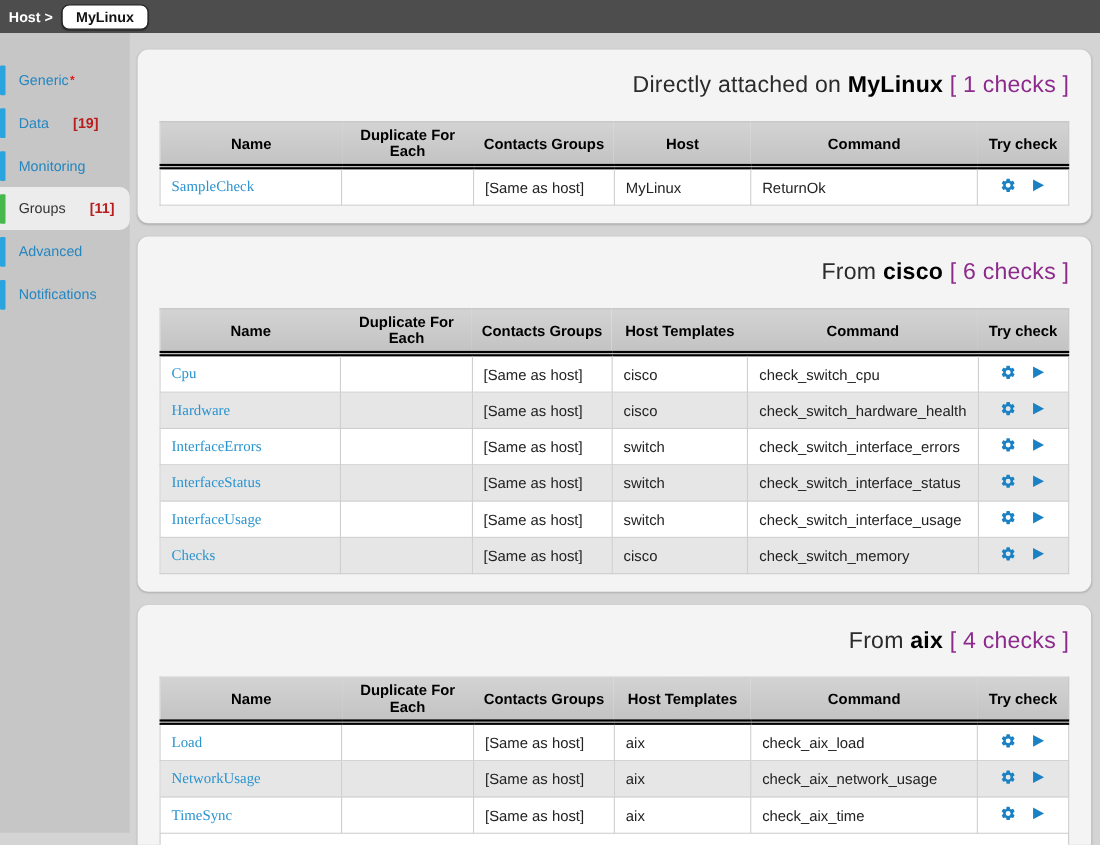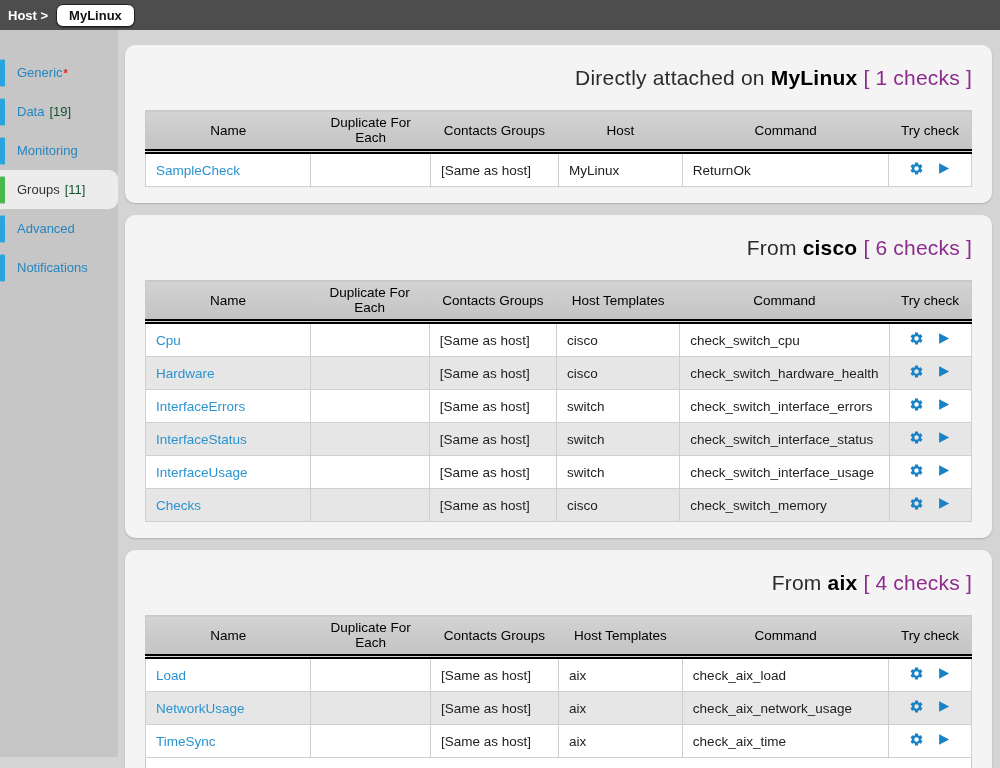--- a/index.html
+++ b/index.html
@@ -29,49 +29,49 @@
     padding-left: 17px; font-size: 13px; color: #2586c0; cursor: pointer;
     border-radius: 0 9px 9px 0;
   }
   .side-item .bar {
     position: absolute; left: 0; top: 50%; transform: translateY(-50%);
     width: 5px; height: 27px; background: #2aa4de; border-radius: 1px;
   }
   .side-item.selected { background: #ececec; color: #333; }
   .side-item.selected .bar { background: #46b84c; }
   .side-item .req { color: #e02020; font-weight: bold; font-size: 11px; margin-left: 1px; }
-  .side-item .count { color: #14532d; font-weight: normal; margin-left: 5px; }
+  .side-item .count { color: #b91c1c; font-weight: bold; margin-left: 22px; }
   
   .main { flex: 1; padding: 15px 8px 0 7px; }
   .card {
     background: #f4f4f4; border-radius: 10px; padding: 15px 20px 16px 20px;
     margin-bottom: 12px; box-shadow: 0 1px 2px rgba(0,0,0,.18);
   }
   .section-title { font-size: 21px; color: #2b2b2b; margin: 6px 0 20px 0; letter-spacing: .2px; text-align: right; }
   .section-title .tname { font-weight: bold; color: #000; }
   .section-title .tcount { color: #8d2b8d; }
   
   table.checks {
     width: 100%; border-collapse: collapse; background: #fff;
     font-size: 13.5px; border: 1px solid #c9c9c9;
   }
   table.checks thead th {
     background: linear-gradient(#d3d3d3, #c3c3c3);
-    font-weight: normal; color: #000; text-align: center;
+    font-weight: bold; color: #000; text-align: center;
     padding: 4px 6px; font-size: 13.5px;
     border-bottom: 5px double #000;
   }
   table.checks td {
     border: 1px solid #cfcfcf; padding: 7px 10px; color: #222;
     height: 31px; vertical-align: middle;
   }
   table.checks tbody tr:nth-child(even) { background: #e6e6e6; }
   table.checks tbody tr.divider-row { background: #fff !important; }
   td.c-dup, td.c-try { text-align: center; }
-  a.check-link { color: #2a93cf; text-decoration: none; cursor: pointer; }
+  a.check-link { color: #2a93cf; text-decoration: none; cursor: pointer; font-family: Liberation Serif, serif; }
   .try-wrap { display: inline-flex; gap: 12px; align-items: center; }
   .icon-btn { display: inline-flex; cursor: pointer; line-height: 0; }
   tr.divider-row td { border-left: none; border-right: none; padding: 6px 2px; }
   .grp-label { font-weight: bold; text-align: center; font-size: 13.5px; color:#000; }
 </style>
 </head>
 <body>
 
 <div class="topbar">
   <span class="crumb">Host &gt;</span>

